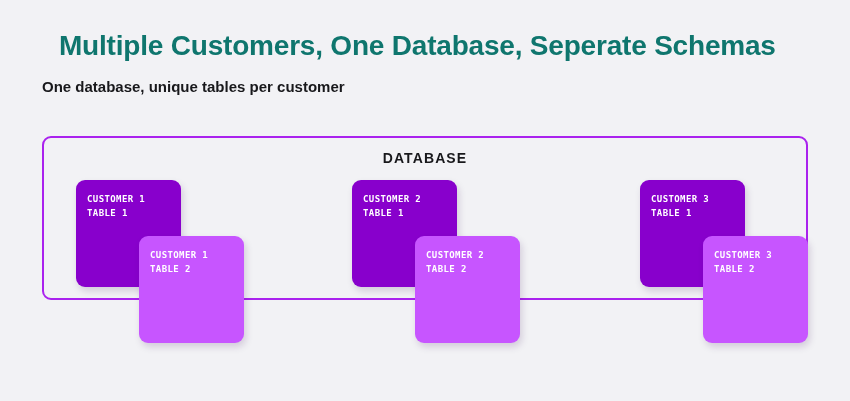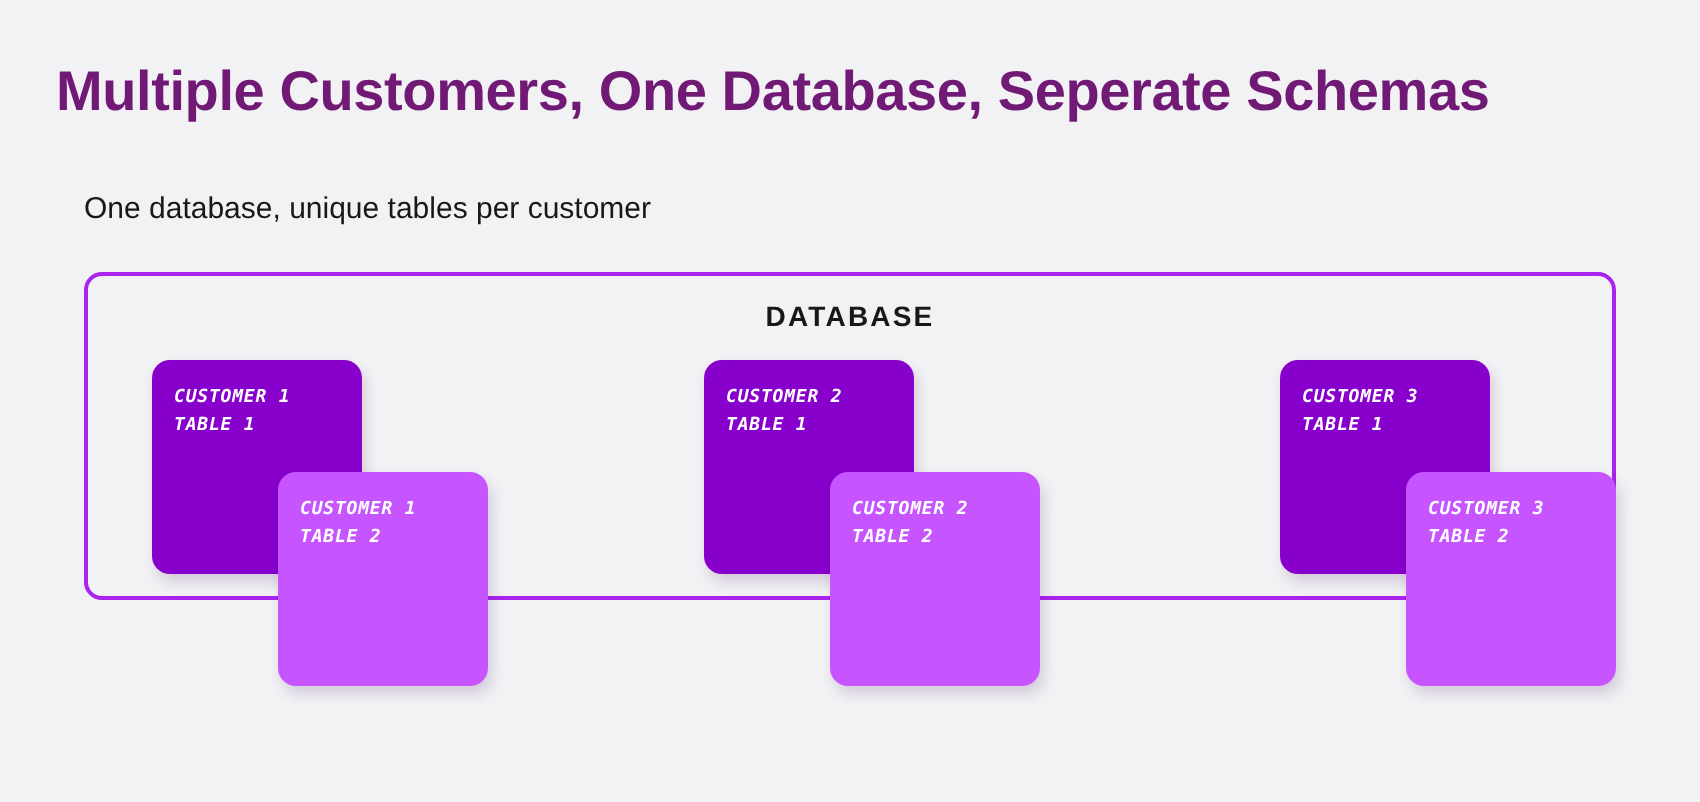--- a/index.html
+++ b/index.html
@@ -10,35 +10,35 @@
     width: 850px;
     height: 401px;
     background: #f2f2f5;
     font-family: "Liberation Sans", sans-serif;
     overflow: hidden;
     position: relative;
   }
 
   #page-title {
     position: absolute;
-    left: 28px;
+    left: 59px;
     top: 30px;
     font-size: 28px;
     font-weight: bold;
-    color: #701a75;
+    color: #0f766e;
     letter-spacing: -0.2px;
     white-space: nowrap;
   }
 
   #page-subtitle {
     position: absolute;
     left: 42px;
-    top: 96px;
+    top: 78px;
     font-size: 15px;
-    font-weight: normal;
+    font-weight: bold;
     color: #18181b;
     white-space: nowrap;
   }
 
   #database-container {
     position: absolute;
     left: 42px;
     top: 136px;
     width: 766px;
     height: 164px;
@@ -71,21 +71,20 @@
   .customer-group.g2 { left: 596px; }
 
   .card {
     position: absolute;
     width: 105px;
     height: 107px;
     border-radius: 9px;
     box-sizing: border-box;
     padding: 12px 0 0 11px;
     box-shadow: 2px 4px 7px rgba(60, 20, 90, 0.17);
-    font-style: italic;
   }
 
   .card.back {
     left: 0;
     top: 0;
     background: #8800cc;
     z-index: 1;
   }
 
   .card.front {

